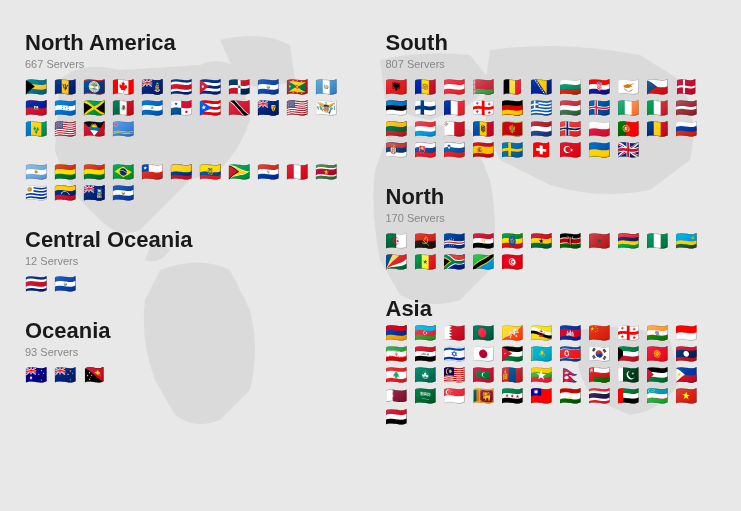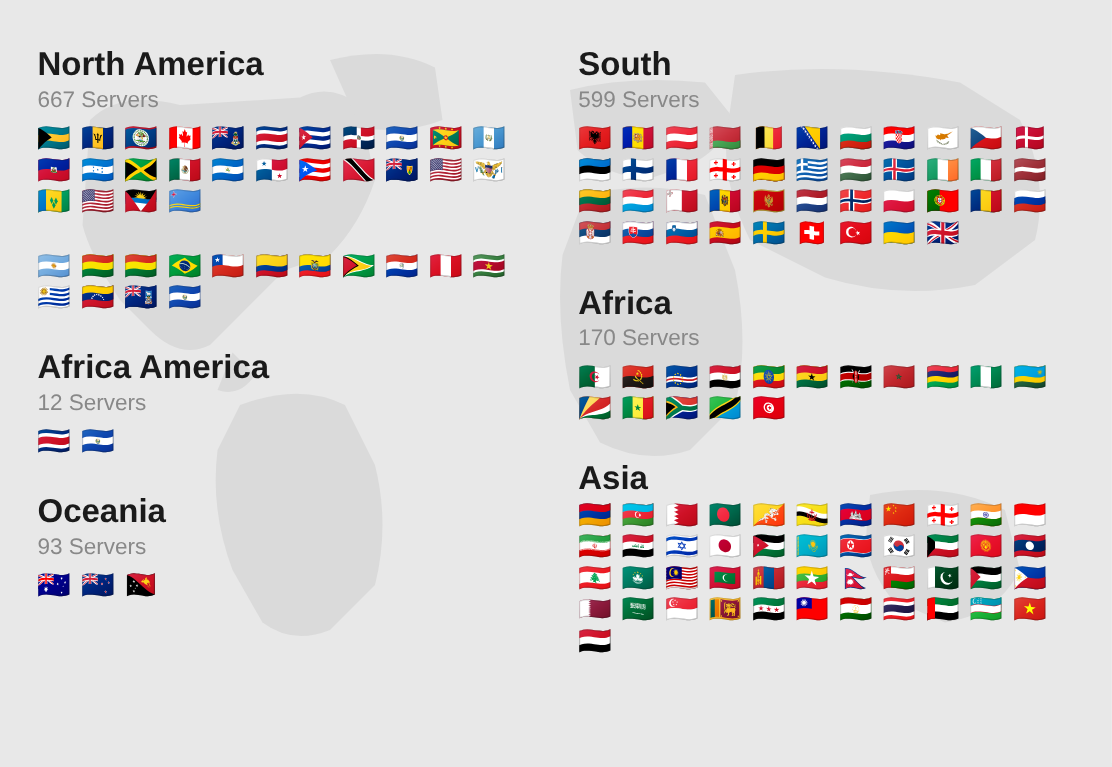--- a/index.html
+++ b/index.html
@@ -40,21 +40,21 @@
     }
 
     .region-title {
       font-size: 22px;
       font-weight: bold;
       color: #1a1a1a;
       margin-bottom: 2px;
     }
 
     .server-count {
-      font-size: 15px;
+      font-size: 11px;
       color: #888;
       margin-bottom: 8px;
     }
 
     .flags {
       display: flex;
       flex-wrap: wrap;
       gap: 3px;
     }
 
@@ -144,21 +144,21 @@
         <span class="flag">🇵🇪</span>
         <span class="flag">🇸🇷</span>
         <span class="flag">🇺🇾</span>
         <span class="flag">🇻🇪</span>
         <span class="flag">🇫🇰</span>
         <span class="flag">🇸🇻</span>
       </div>
     </div>
 
     <div class="region">
-      <div class="region-title">Africa America</div>
+      <div class="region-title">Central Oceania</div>
       <div class="server-count">12 Servers</div>
       <div class="flags">
         <span class="flag">🇨🇷</span>
         <span class="flag">🇸🇻</span>
       </div>
     </div>
 
     <div class="region">
       <div class="region-title">Oceania</div>
       <div class="server-count">93 Servers</div>
@@ -166,21 +166,21 @@
         <span class="flag">🇦🇺</span>
         <span class="flag">🇳🇿</span>
         <span class="flag">🇵🇬</span>
       </div>
     </div>
   </div>
 
   <div>
     <div class="region">
       <div class="region-title">South</div>
-      <div class="server-count">599 Servers</div>
+      <div class="server-count">807 Servers</div>
       <div class="flags">
         <span class="flag">🇦🇱</span>
         <span class="flag">🇦🇩</span>
         <span class="flag">🇦🇹</span>
         <span class="flag">🇧🇾</span>
         <span class="flag">🇧🇪</span>
         <span class="flag">🇧🇦</span>
         <span class="flag">🇧🇬</span>
         <span class="flag">🇭🇷</span>
         <span class="flag">🇨🇾</span>
@@ -214,21 +214,21 @@
         <span class="flag">🇪🇸</span>
         <span class="flag">🇸🇪</span>
         <span class="flag">🇨🇭</span>
         <span class="flag">🇹🇷</span>
         <span class="flag">🇺🇦</span>
         <span class="flag">🇬🇧</span>
       </div>
     </div>
 
     <div class="region">
-      <div class="region-title">Africa</div>
+      <div class="region-title">North</div>
       <div class="server-count">170 Servers</div>
       <div class="flags">
         <span class="flag">🇩🇿</span>
         <span class="flag">🇦🇴</span>
         <span class="flag">🇨🇻</span>
         <span class="flag">🇪🇬</span>
         <span class="flag">🇪🇹</span>
         <span class="flag">🇬🇭</span>
         <span class="flag">🇰🇪</span>
         <span class="flag">🇲🇦</span>

